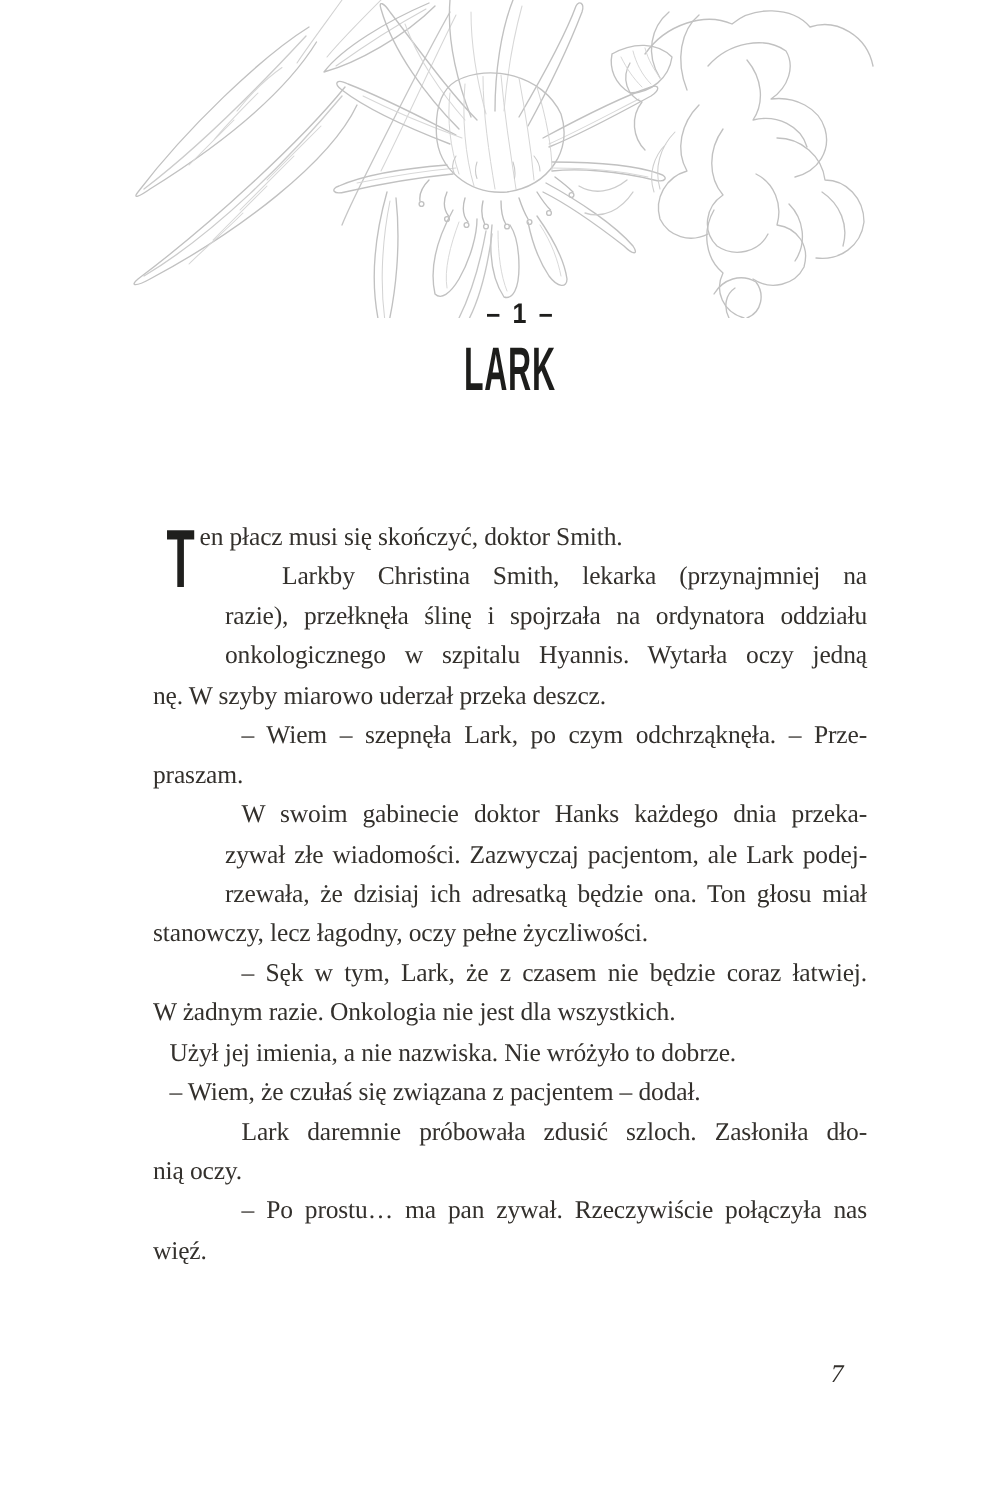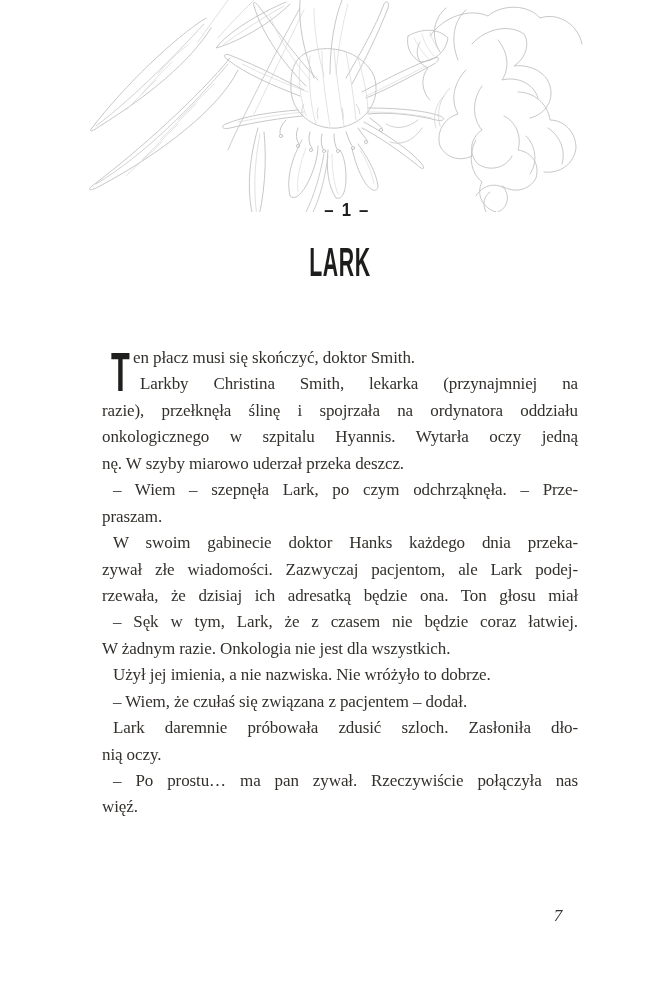--- a/index.html
+++ b/index.html
@@ -4,30 +4,30 @@
 <style>
   html,body{margin:0;padding:0;background:#fff;}
   body{width:668px;height:1000px;position:relative;overflow:hidden;
        font-family:"Liberation Serif",serif;}
   .illustration{position:absolute;left:78px;top:0;width:505px;height:212px;}
   .illustration svg{display:block;width:100%;height:100%;}
   .heading-wrap{position:absolute;left:102px;width:476px;text-align:center;color:#1d1d1b;}
   .chapter-number{top:199px;}
   .chapter-number .squeeze{display:inline-block;font:700 19px "Liberation Sans",sans-serif;
        letter-spacing:2px;transform:scaleX(0.88) translateX(8px);transform-origin:50% 50%;white-space:pre;}
-  .chapter-title{top:242px;}
+  .chapter-title{top:226px;}
   .chapter-title .squeeze{display:inline-block;font:700 41px "Liberation Sans",sans-serif;
        line-height:41px;letter-spacing:1px;transform:scaleX(0.52);transform-origin:50% 50%;}
   .drop-cap{position:absolute;left:111px;top:349px;color:#1f1f1d;
        font:700 55px "Liberation Sans",sans-serif;line-height:47px;
        transform:scaleX(0.56);transform-origin:0 0;}
   .body-text{position:absolute;left:102px;top:345px;width:476px;color:#33302c;
        font-size:17px;letter-spacing:-0.1px;}
   .body-text .line{height:26.45px;line-height:26.45px;white-space:normal;}
-  .body-text .line.justify{text-align:justify;text-align-last:justify;}
+  .body-text .line.justify{text-align:justify;text-align-last:justify;margin-left:48px;}
   .body-text .line.left{text-align:right;text-align-last:left;}
   .page-number{position:absolute;left:540px;top:906px;width:36px;text-align:center;
        font:italic 17px "Liberation Serif",serif;color:#33302c;}
 </style>
 </head>
 <body>
 
 <div class="illustration">
   <svg viewBox="0 0 505 212" fill="none" stroke="#c1c1c1" stroke-width="0.9" stroke-linecap="round" stroke-linejoin="round">
 
@@ -112,20 +112,21 @@
     <div class="line left" style="padding-left: 31px;">en płacz musi się skończyć, doktor Smith.</div>
     <div class="line justify" style="padding-left: 38px;">Larkby Christina Smith, lekarka (przynajmniej na</div>
     <div class="line justify">razie), przełknęła ślinę i spojrzała na ordynatora oddziału</div>
     <div class="line justify">onkologicznego w szpitalu Hyannis. Wytarła oczy jedną</div>
     <div class="line left">nę. W szyby miarowo uderzał przeka deszcz.</div>
     <div class="line justify" style="padding-left: 11px;">– Wiem – szepnęła Lark, po czym odchrząknęła. – Prze-</div>
     <div class="line left">praszam.</div>
     <div class="line justify" style="padding-left: 11px;">W swoim gabinecie doktor Hanks każdego dnia przeka-</div>
     <div class="line justify">zywał złe wiadomości. Zazwyczaj pacjentom, ale Lark podej-</div>
     <div class="line justify">rzewała, że dzisiaj ich adresatką będzie ona. Ton głosu miał</div>
+    <div class="line left">stanowczy, lecz łagodny, oczy pełne życzliwości.</div>
     <div class="line justify" style="padding-left: 11px;">– Sęk w tym, Lark, że z czasem nie będzie coraz łatwiej.</div>
     <div class="line left">W żadnym razie. Onkologia nie jest dla wszystkich.</div>
     <div class="line left" style="padding-left: 11px;">Użył jej imienia, a nie nazwiska. Nie wróżyło to dobrze.</div>
     <div class="line left" style="padding-left: 11px;">– Wiem, że czułaś się związana z pacjentem – dodał.</div>
     <div class="line justify" style="padding-left: 11px;">Lark daremnie próbowała zdusić szloch. Zasłoniła dło-</div>
     <div class="line left">nią oczy.</div>
     <div class="line justify" style="padding-left: 11px;">– Po prostu… ma pan zywał. Rzeczywiście połączyła nas</div>
     <div class="line left">więź.</div>
   </div>
 

